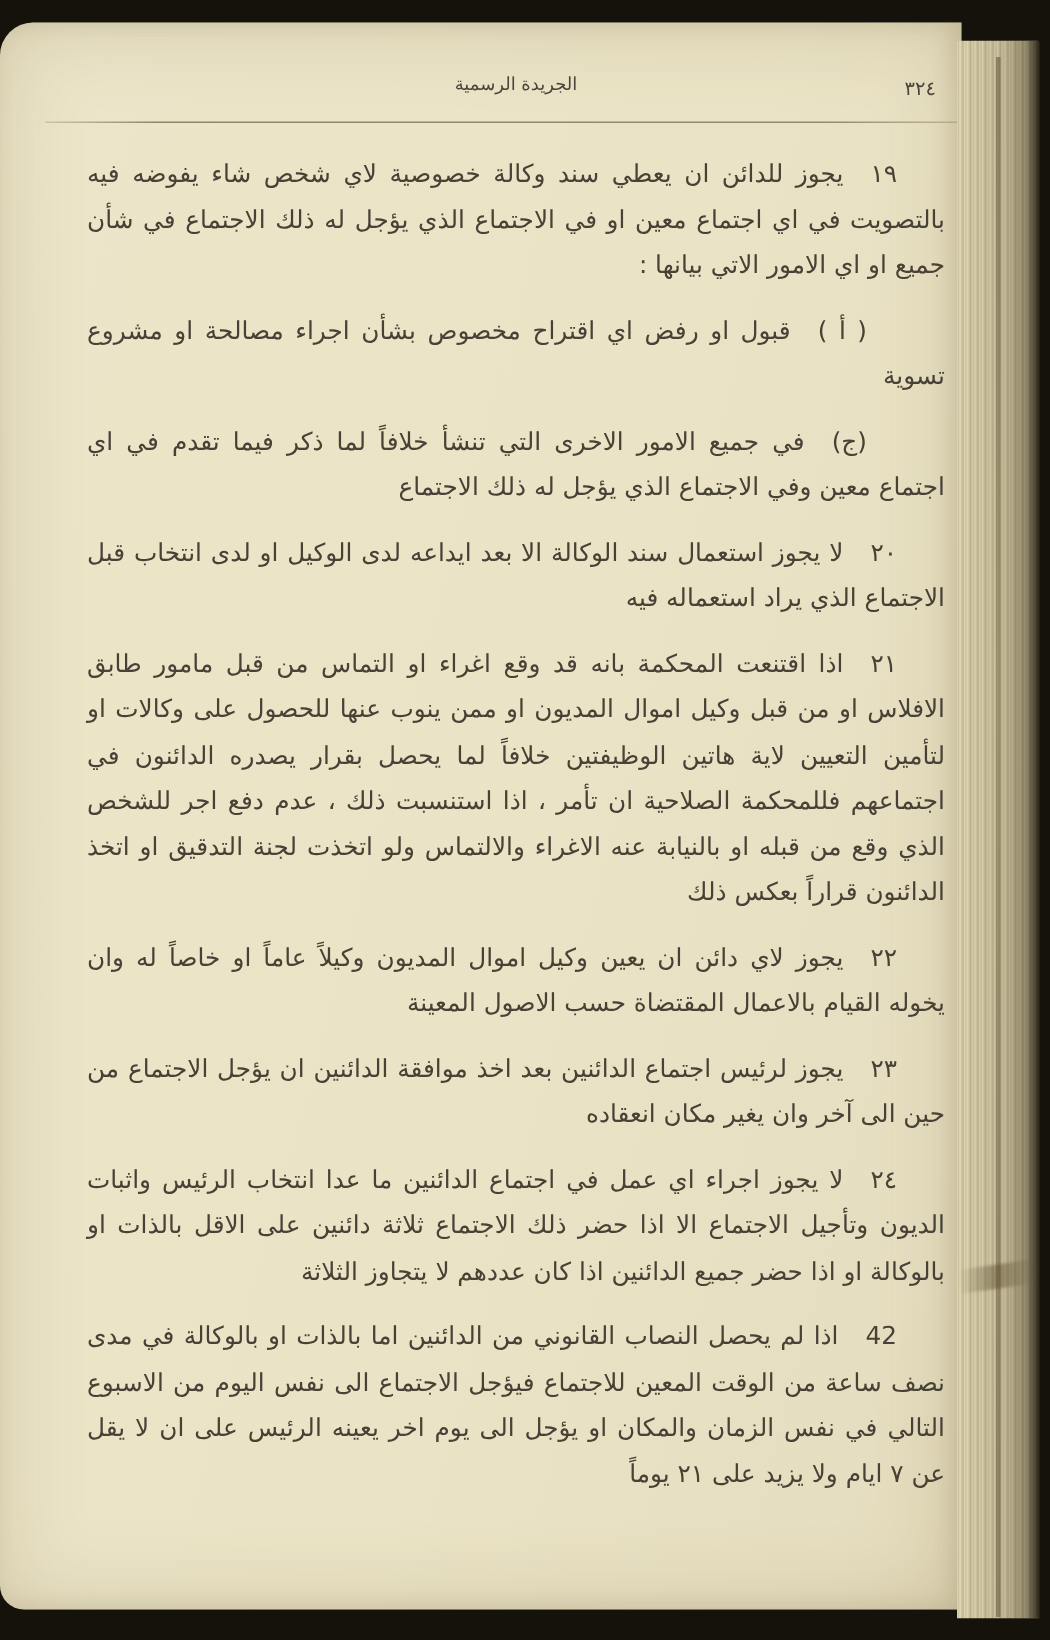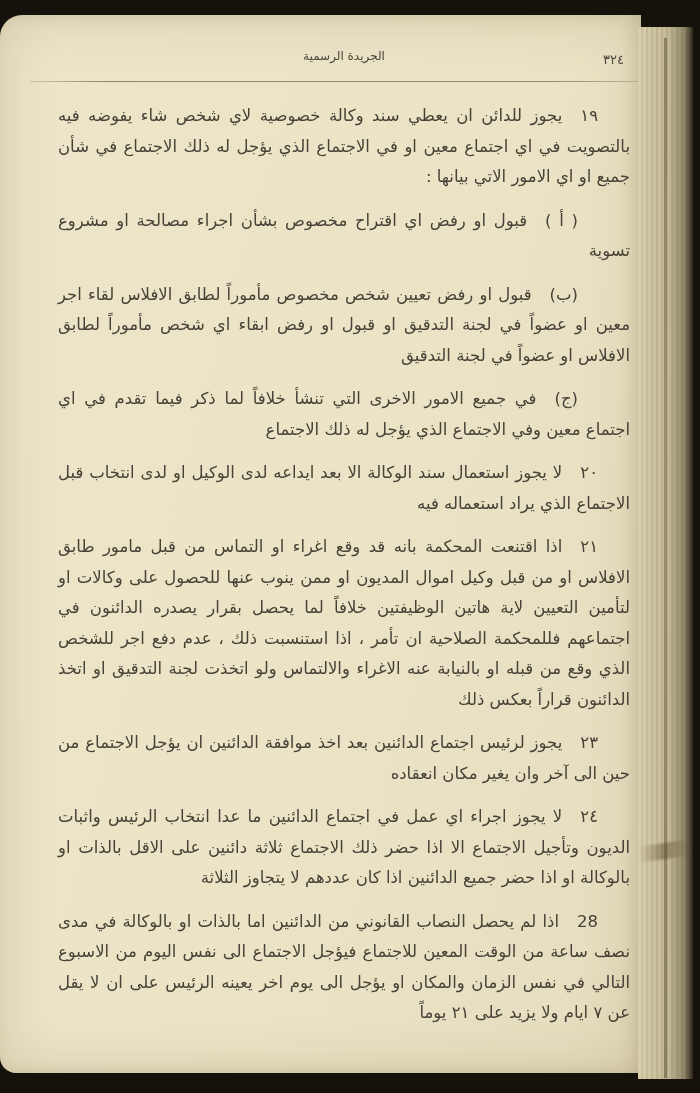--- a/index.html
+++ b/index.html
@@ -75,34 +75,34 @@
     </div>
 
     <div class="header-rule"></div>
 
     <div class="content">
 
       <p class="para"><span class="pnum">١٩</span><span>يجوز للدائن ان يعطي سند وكالة خصوصية لاي شخص شاء يفوضه فيه بالتصويت في اي اجتماع معين او في الاجتماع الذي يؤجل له ذلك الاجتماع في شأن جميع او اي الامور الاتي بيانها :</span></p>
 
       <p class="para sub"><span class="pnum">( أ )</span><span>قبول او رفض اي اقتراح مخصوص بشأن اجراء مصالحة او مشروع تسوية</span></p>
 
-      <p class="para sub"><span class="pnum">(ب)</span><span>قبول او رفض تعيين شخص مخصوص مأموراً لطابق الافلاس لقاء اجر معين او عضواً في لجنة التدقيق او قبول او رفض ابقاء اي شخص مأموراً لطابق الافلاس او عضواً في لجنة التدقيق</span></p>
 
       <p class="para sub"><span class="pnum">(ج)</span><span>في جميع الامور الاخرى التي تنشأ خلافاً لما ذكر فيما تقدم في اي اجتماع معين وفي الاجتماع الذي يؤجل له ذلك الاجتماع</span></p>
 
       <p class="para"><span class="pnum">٢٠</span><span>لا يجوز استعمال سند الوكالة الا بعد ايداعه لدى الوكيل او لدى انتخاب قبل الاجتماع الذي يراد استعماله فيه</span></p>
 
       <p class="para"><span class="pnum">٢١</span><span>اذا اقتنعت المحكمة بانه قد وقع اغراء او التماس من قبل مامور طابق الافلاس او من قبل وكيل اموال المديون او ممن ينوب عنها للحصول على وكالات او لتأمين التعيين لاية هاتين الوظيفتين خلافاً لما يحصل بقرار يصدره الدائنون في اجتماعهم فللمحكمة الصلاحية ان تأمر ، اذا استنسبت ذلك ، عدم دفع اجر للشخص الذي وقع من قبله او بالنيابة عنه الاغراء والالتماس ولو اتخذت لجنة التدقيق او اتخذ الدائنون قراراً بعكس ذلك</span></p>
 
+      <p class="para"><span class="pnum">٢٢</span><span>يجوز لاي دائن ان يعين وكيل اموال المديون وكيلاً عاماً او خاصاً له وان يخوله القيام بالاعمال المقتضاة حسب الاصول المعينة</span></p>
 
       <p class="para"><span class="pnum">٢٣</span><span>يجوز لرئيس اجتماع الدائنين بعد اخذ موافقة الدائنين ان يؤجل الاجتماع من حين الى آخر وان يغير مكان انعقاده</span></p>
 
       <p class="para"><span class="pnum">٢٤</span><span>لا يجوز اجراء اي عمل في اجتماع الدائنين ما عدا انتخاب الرئيس واثبات الديون وتأجيل الاجتماع الا اذا حضر ذلك الاجتماع ثلاثة دائنين على الاقل بالذات او بالوكالة او اذا حضر جميع الدائنين اذا كان عددهم لا يتجاوز الثلاثة</span></p>
 
-      <p class="para"><span class="pnum">28</span><span>اذا لم يحصل النصاب القانوني من الدائنين اما بالذات او بالوكالة في مدى نصف ساعة من الوقت المعين للاجتماع فيؤجل الاجتماع الى نفس اليوم من الاسبوع التالي في نفس الزمان والمكان او يؤجل الى يوم اخر يعينه الرئيس على ان لا يقل عن ٧ ايام ولا يزيد على ٢١ يوماً</span></p>
+      <p class="para"><span class="pnum">42</span><span>اذا لم يحصل النصاب القانوني من الدائنين اما بالذات او بالوكالة في مدى نصف ساعة من الوقت المعين للاجتماع فيؤجل الاجتماع الى نفس اليوم من الاسبوع التالي في نفس الزمان والمكان او يؤجل الى يوم اخر يعينه الرئيس على ان لا يقل عن ٧ ايام ولا يزيد على ٢١ يوماً</span></p>
 
     </div>
   </div>
 
   <div class="page-stack"></div>
   <div class="stack-leaf"></div>
   <div class="stack-mark"></div>
 
 </div>
 

